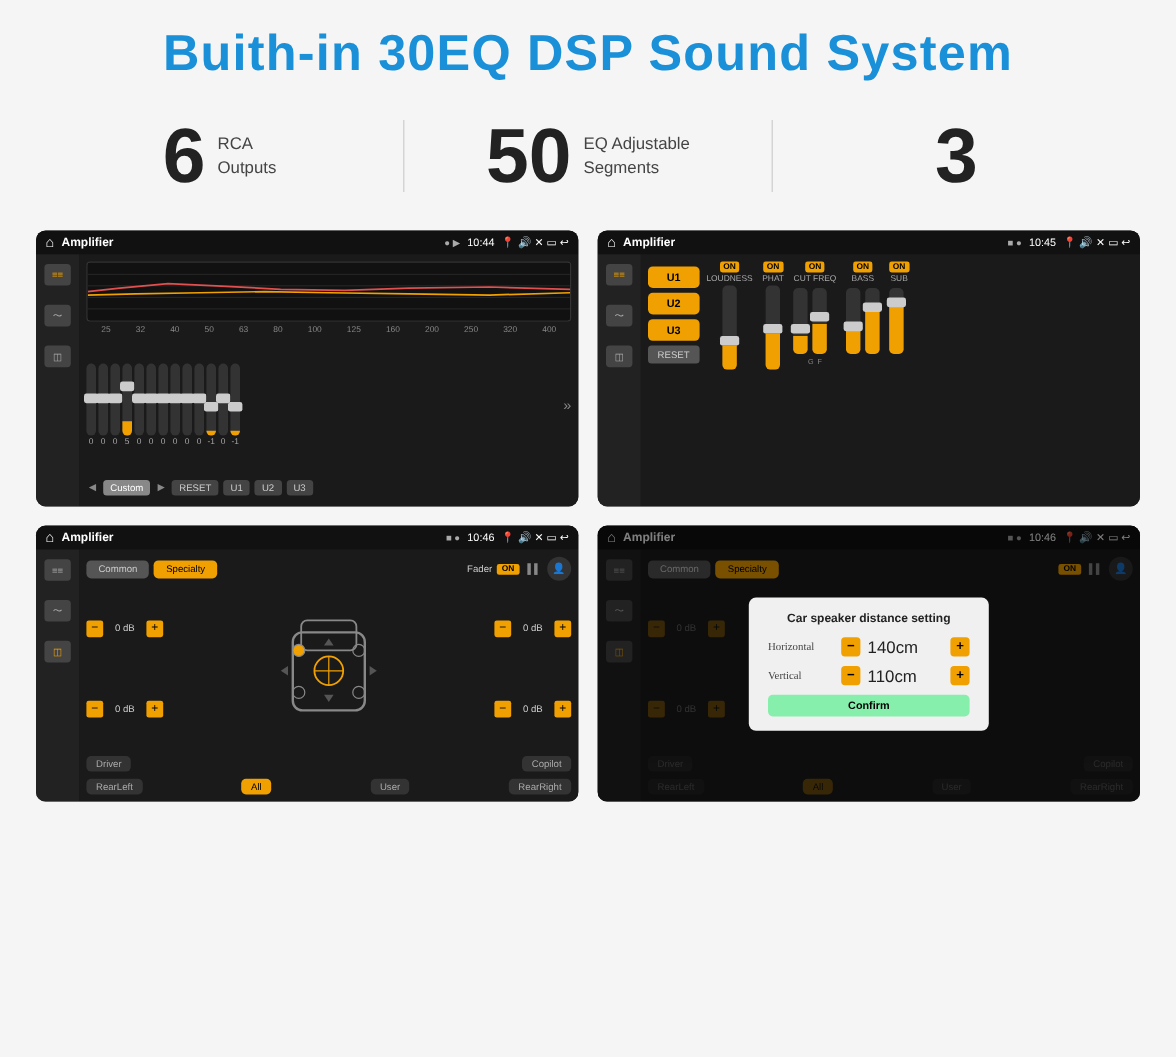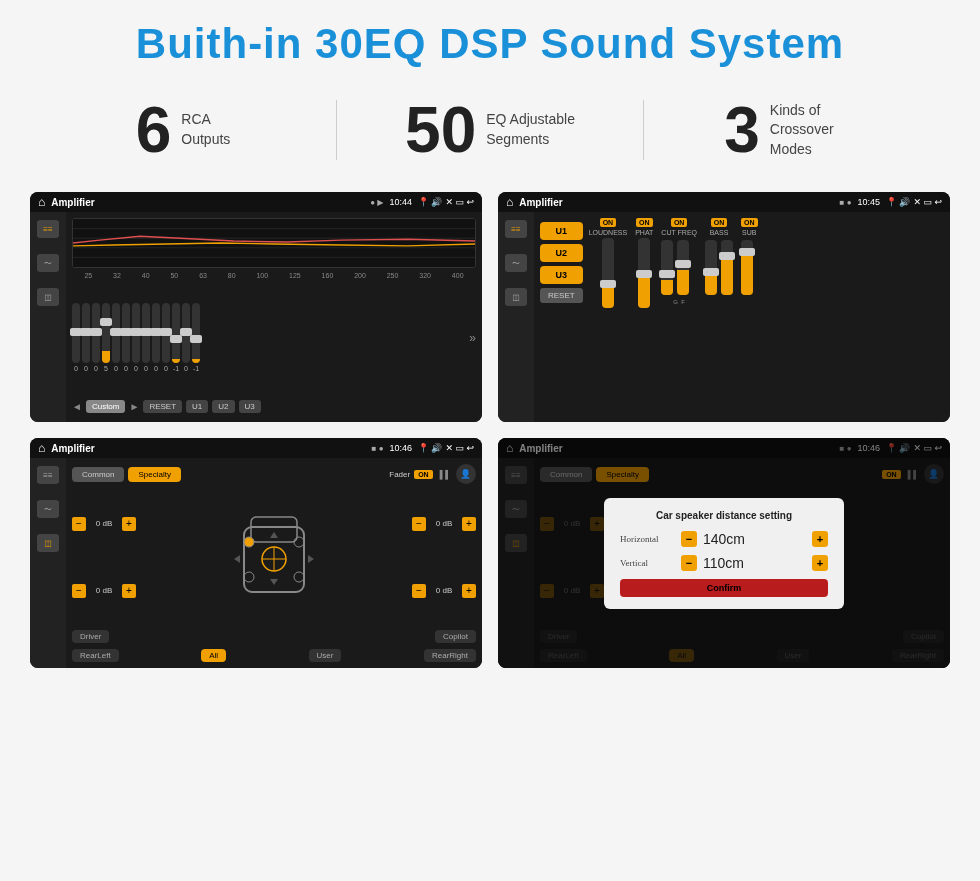--- a/index.html
+++ b/index.html
@@ -407,21 +407,21 @@
       background: rgba(0,0,0,0.5);
       display: flex;
       align-items: center;
       justify-content: center;
       z-index: 10;
     }
     .dialog-box {
       background: #f0f0f0;
       border-radius: 6px;
       padding: 12px 16px;
-      width: 240px;
+      width: 200px;
       color: #222;
     }
     .dialog-title {
       font-size: 10px;
       font-weight: bold;
       text-align: center;
       margin-bottom: 10px;
       color: #222;
     }
     .dialog-row {
@@ -448,21 +448,21 @@
       font-size: 11px;
       font-weight: bold;
     }
     .dialog-value {
       flex: 1;
       text-align: left;
       font-size: 14px;
       color: #222;
     }
     .dialog-confirm {
-      background: #b91c1c;
+      background: #86efac;
       color: #000;
       border-radius: 4px;
       padding: 4px;
       text-align: center;
       font-size: 9px;
       font-weight: bold;
       margin-top: 6px;
     }
   </style>
 </head>
@@ -476,21 +476,20 @@
     <span class="stat-label">RCA<br>Outputs</span>
   </div>
   <div class="stat-divider"></div>
   <div class="stat-item">
     <span class="stat-number">50</span>
     <span class="stat-label">EQ Adjustable<br>Segments</span>
   </div>
   <div class="stat-divider"></div>
   <div class="stat-item">
     <span class="stat-number">3</span>
-    <span class="stat-label">Kinds of<br>Crossover Modes</span>
   </div>
 </div>
 
 <div class="screens-grid">
 
   <div class="screen">
     <div class="status-bar">
       <span class="status-bar-home">⌂</span>
       <span class="status-bar-title">Amplifier</span>
       <span style="font-size:8px;color:#aaa;">● ▶</span>

